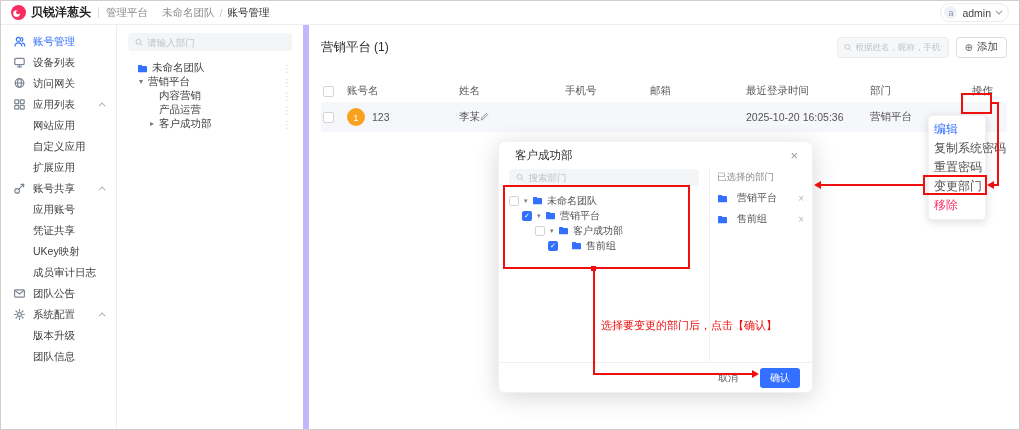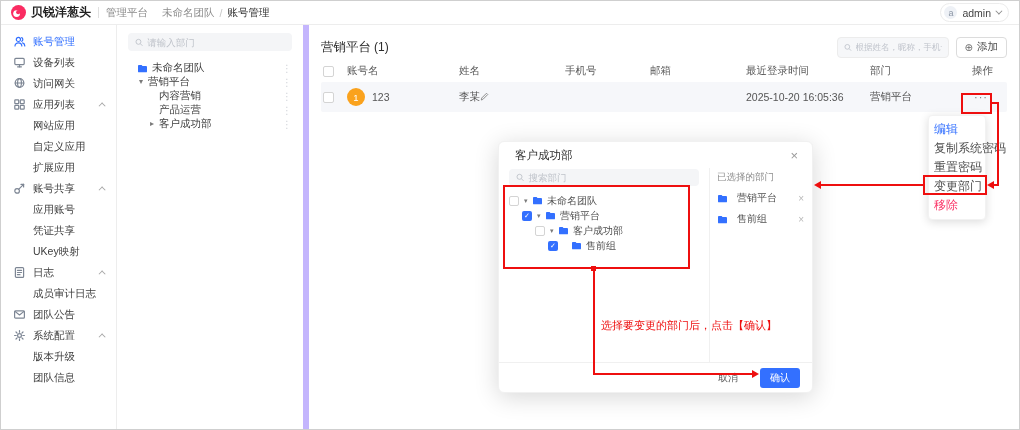--- a/index.html
+++ b/index.html
@@ -55,21 +55,21 @@
   .page-title{font-size:12.5px;color:#2b2b2b}
   .page-count{font-size:12px;color:#2b2b2b;margin-left:3px}
   .main-search{margin-left:auto;width:112px;height:21px;background:#f6f7f9;border:1px solid #ececec;border-radius:4px;
                display:flex;align-items:center;padding:0 6px}
   .main-search input{border:none;outline:none;background:transparent;width:100%;margin-left:4px;font-size:8.5px;color:#595959;font-family:inherit}
   .main-search input::placeholder{color:#c0c4cc}
   .add-btn{margin-left:7px;height:21px;padding:0 8px;border:1px solid #dcdcdc;border-radius:4px;background:#fff;
            display:flex;align-items:center;font-size:10.5px;color:#4f4f4f;cursor:pointer;white-space:nowrap}
   .add-btn .plus{font-size:10px;margin-right:4px;color:#6b6b6b}
 
-  .table{margin-top:1px;font-size:10.5px}
+  .table{margin-top:21px;font-size:10.5px}
   .t-head,.t-row{display:grid;grid-template-columns:26px 112px 106px 85px 96px 124px 92px 1fr;align-items:center}
   .t-head{height:22px;color:#5a5a5a}
   .t-head .ops-h{padding-left:10px}
   .t-row{height:30px;background:#f6f7fa;border-radius:2px;color:#555}
   .cbox{width:11px;height:11px;border:1px solid #d4d4d4;border-radius:2px;background:#fff;margin-left:2px;cursor:pointer}
   .acct{display:flex;align-items:center}
   .avatar{width:18px;height:18px;border-radius:50%;background:#faa21d;color:#fff;font-size:9.5px;
           display:flex;align-items:center;justify-content:center;margin-right:7px}
   .name-cell{display:flex;align-items:center;}
   .pencil svg{stroke:#8c8c8c;fill:none;stroke-width:1.1;stroke-linecap:round}
@@ -210,32 +210,20 @@
         </div>
         <div class="sb-item child">
           <span>应用账号</span>
         </div>
         <div class="sb-item child">
           <span>凭证共享</span>
         </div>
         <div class="sb-item child">
           <span>UKey映射</span>
         </div>
-        <div class="sb-item">
-          <span class="sb-ic">
-            <svg width="13" height="13" viewBox="0 0 13 13">
-              <rect x="2.4" y="1.6" width="8.2" height="9.8" rx="1"></rect>
-              <line x1="4.4" y1="4.3" x2="8.6" y2="4.3"></line>
-              <line x1="4.4" y1="6.5" x2="8.6" y2="6.5"></line>
-              <line x1="4.4" y1="8.7" x2="7" y2="8.7"></line>
-            </svg>
-          </span>
-          <span>日志</span>
-          <span class="sb-chev"></span>
-        </div>
         <div class="sb-item child">
           <span>成员审计日志</span>
         </div>
         <div class="sb-item">
           <span class="sb-ic">
             <svg width="13" height="13" viewBox="0 0 13 13">
               <rect x="1.6" y="2.8" width="9.8" height="7.4" rx="1"></rect>
               <path d="M2 3.4 6.5 7l4.5-3.6"></path>
             </svg>
           </span>

